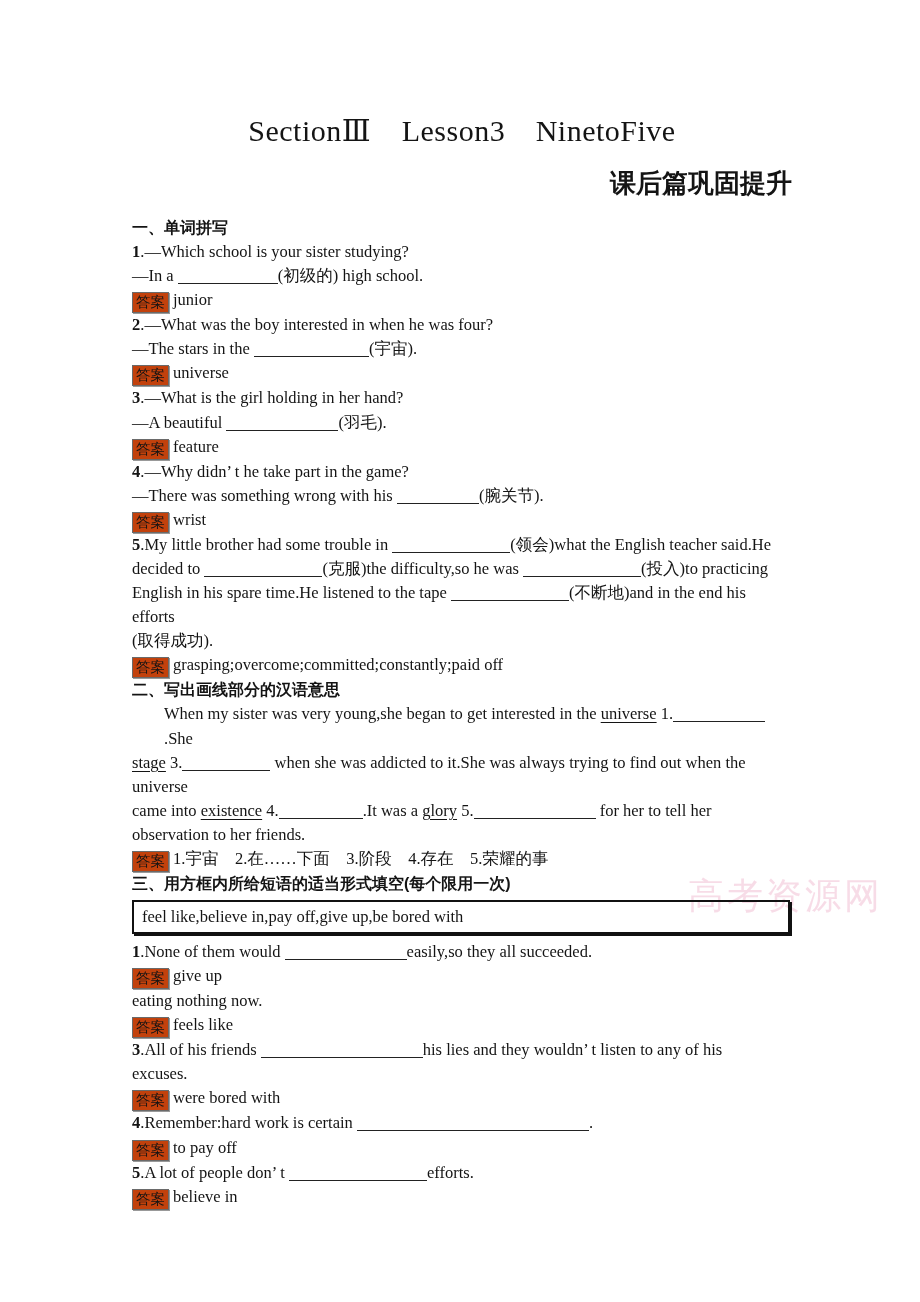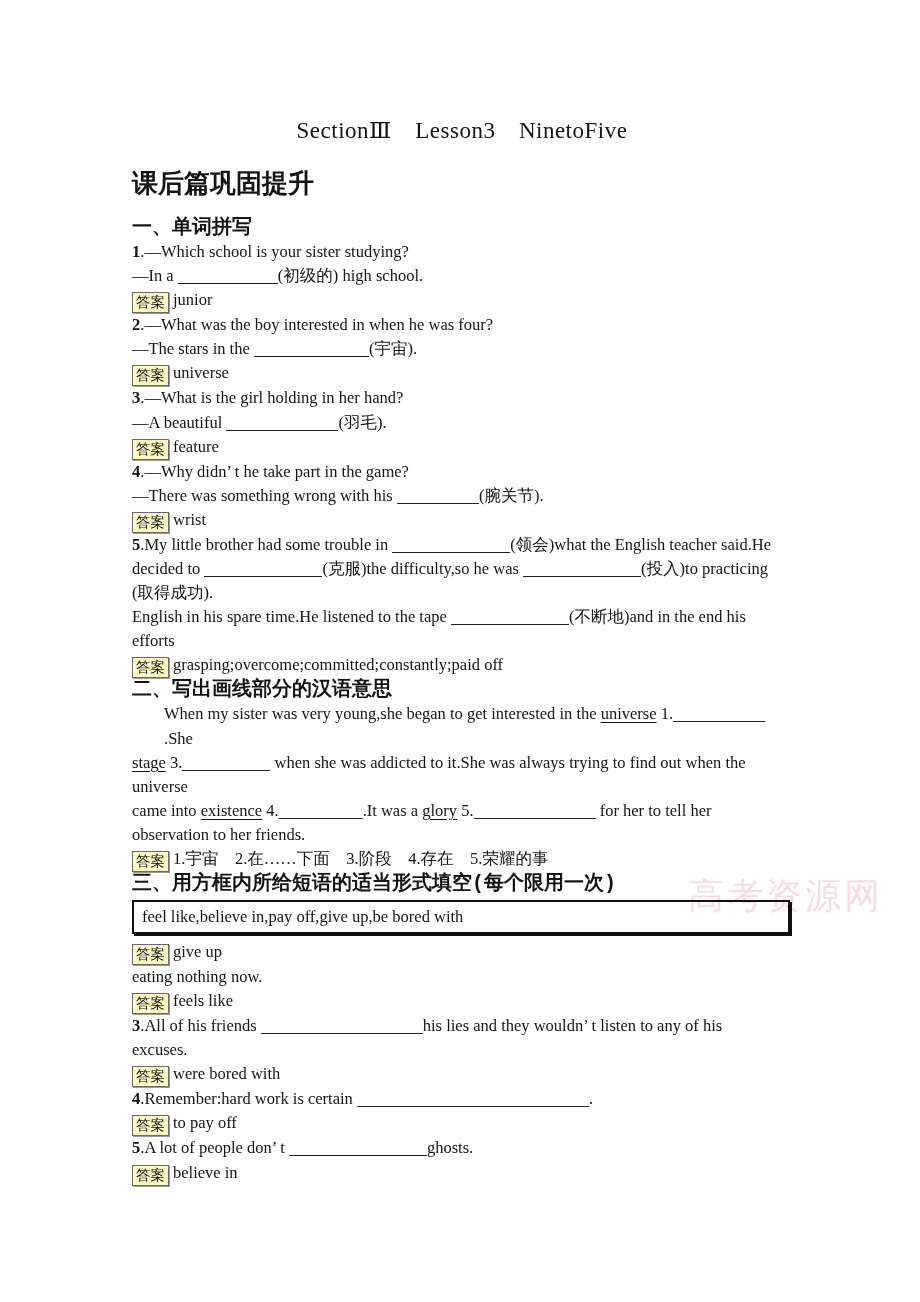--- a/index.html
+++ b/index.html
@@ -3,44 +3,44 @@
 <meta charset="utf-8">
 <style>
   html,body{margin:0;padding:0;}
   body{
     width:920px;height:1302px;background:#ffffff;color:#141414;
     font-family:"Liberation Serif","DejaVu Serif",serif;
     position:relative;overflow:hidden;
   }
   .page{padding:112px 128px 0 132px;position:relative;z-index:2;}
   .doc-title{
-    font-size:23px;font-weight:400;text-align:center;margin:0 0 16px 0;
+    font-size:30px;font-weight:400;text-align:center;margin:0 0 16px 0;
     letter-spacing:.5px;line-height:38px;
   }
   .doc-subtitle{
     font-family:"Liberation Sans","DejaVu Sans",sans-serif;
-    font-size:26px;font-weight:700;text-align:left;margin:0 0 16px 0;line-height:34px;
+    font-size:26px;font-weight:700;text-align:right;margin:0 0 16px 0;line-height:34px;
   }
   .section-heading{
-    font-family:Liberation Mono, monospace;
-    font-weight:700;font-size:20px;line-height:24.1px;
+    font-family:Liberation Sans, sans-serif;
+    font-weight:700;font-size:16px;line-height:24.1px;
   }
   .line{font-size:16.5px;line-height:24.1px;}
   .line.indent{padding-left:32px;}
   .b{font-weight:700;}
   .u{text-decoration:underline;text-underline-offset:3px;}
   .blank{
     display:inline-block;border-bottom:1.4px solid #222;height:13px;
     vertical-align:-3px;
   }
   .answer-line{line-height:24.1px;font-size:16.5px;}
   .badge{
     display:inline-block;font-family:"Liberation Sans","DejaVu Sans",sans-serif;
     font-size:14.5px;line-height:19px;padding:0 3px;margin-right:4px;
-    background:#fef9c3;border:1px solid #6a6a6a;box-shadow:1px 1px 0 #999;
+    background:#c2410c;border:1px solid #6a6a6a;box-shadow:1px 1px 0 #999;
     vertical-align:-2px;
   }
   .phrase-box{
     border:2px solid #111;box-shadow:2px 2px 0 #111;
     margin:4px 2px 6px 0;padding:4px 8px;font-size:16.5px;line-height:22px;
   }
   .watermark{
     position:absolute;left:688px;top:872px;z-index:1;
     font-family:"Liberation Sans","DejaVu Sans",sans-serif;
     font-size:36px;letter-spacing:3px;color:#f3c6d8;opacity:.6;
@@ -65,40 +65,41 @@
         <div class="line"><span>—The stars in the </span><span class="blank" style="width: 115px;"></span><span>(宇宙).</span></div>
         <div class="answer-line"><span class="badge">答案</span><span class="answer-text">universe</span></div>
         <div class="line"><span class="b">3</span><span>.—What is the girl holding in her hand?</span></div>
         <div class="line"><span>—A beautiful </span><span class="blank" style="width: 112px;"></span><span>(羽毛).</span></div>
         <div class="answer-line"><span class="badge">答案</span><span class="answer-text">feature</span></div>
         <div class="line"><span class="b">4</span><span>.—Why didn’ t he take part in the game?</span></div>
         <div class="line"><span>—There was something wrong with his </span><span class="blank" style="width: 82px;"></span><span>(腕关节).</span></div>
         <div class="answer-line"><span class="badge">答案</span><span class="answer-text">wrist</span></div>
         <div class="line"><span class="b">5</span><span>.My little brother had some trouble in </span><span class="blank" style="width: 118px;"></span><span>(领会)what the English teacher said.He</span></div>
         <div class="line"><span>decided to </span><span class="blank" style="width: 118px;"></span><span>(克服)the difficulty,so he was </span><span class="blank" style="width: 118px;"></span><span>(投入)to practicing</span></div>
+        <div class="line"><span>English in his spare time.He listened to the tape </span><span class="blank" style="width: 118px;"></span><span>(不断地)and in the end his efforts</span></div>
         <div class="line"><span>(取得成功).</span></div>
-        <div class="line"><span>English in his spare time.He listened to the tape </span><span class="blank" style="width: 118px;"></span><span>(不断地)and in the end his efforts</span></div>
         <div class="answer-line"><span class="badge">答案</span><span class="answer-text">grasping;overcome;committed;constantly;paid off</span></div>
       </div>
       <div class="section">
         <div class="section-heading">二、写出画线部分的汉语意思</div>
         <div class="line indent"><span>When my sister was very young,she began to get interested in the </span><span class=" u">universe</span><span> 1.</span><span class="blank" style="width: 92px;"></span><span>.She</span></div>
         <div class="line"><span class=" u">stage</span><span> 3.</span><span class="blank" style="width: 88px;"></span><span> when she was addicted to it.She was always trying to find out when the universe</span></div>
         <div class="line"><span>came into </span><span class=" u">existence</span><span> 4.</span><span class="blank" style="width: 84px;"></span><span>.It was a </span><span class=" u">glory</span><span> 5.</span><span class="blank" style="width: 122px;"></span><span> for her to tell her</span></div>
         <div class="line"><span>observation to her friends.</span></div>
         <div class="answer-line"><span class="badge">答案</span><span class="answer-text">1.宇宙　2.在……下面　3.阶段　4.存在　5.荣耀的事</span></div>
       </div>
       <div class="section">
         <div class="section-heading">三、用方框内所给短语的适当形式填空(每个限用一次)</div>
         <div class="phrase-box"><span>feel like,believe in,pay off,give up,be bored with</span></div>
+        <div class="line"><span class="b">1</span><span>.None of them would </span><span class="blank" style="width: 122px;"></span><span>easily,so they all succeeded.</span></div>
         <div class="answer-line"><span class="badge">答案</span><span class="answer-text">give up</span></div>
         <div class="line"><span>eating nothing now.</span></div>
         <div class="answer-line"><span class="badge">答案</span><span class="answer-text">feels like</span></div>
         <div class="line"><span class="b">3</span><span>.All of his friends </span><span class="blank" style="width: 162px;"></span><span>his lies and they wouldn’ t listen to any of his</span></div>
         <div class="line"><span>excuses.</span></div>
         <div class="answer-line"><span class="badge">答案</span><span class="answer-text">were bored with</span></div>
         <div class="line"><span class="b">4</span><span>.Remember:hard work is certain </span><span class="blank" style="width: 232px;"></span><span>.</span></div>
         <div class="answer-line"><span class="badge">答案</span><span class="answer-text">to pay off</span></div>
-        <div class="line"><span class="b">5</span><span>.A lot of people don’ t </span><span class="blank" style="width: 138px;"></span><span>ghosts.</span></div>
+        <div class="line"><span class="b">5</span><span>.A lot of people don’ t </span><span class="blank" style="width: 138px;"></span><span>efforts.</span></div>
         <div class="answer-line"><span class="badge">答案</span><span class="answer-text">believe in</span></div>
       </div>
     </div>
 </div>
 
 </body></html>

